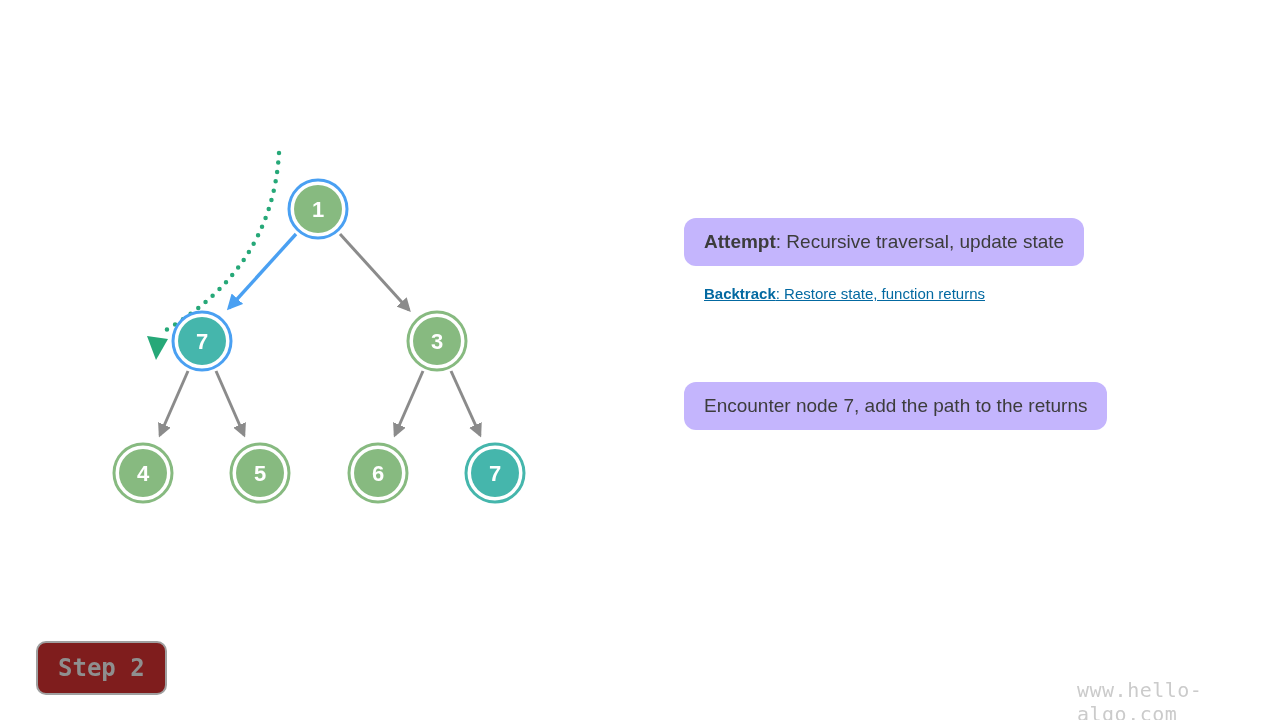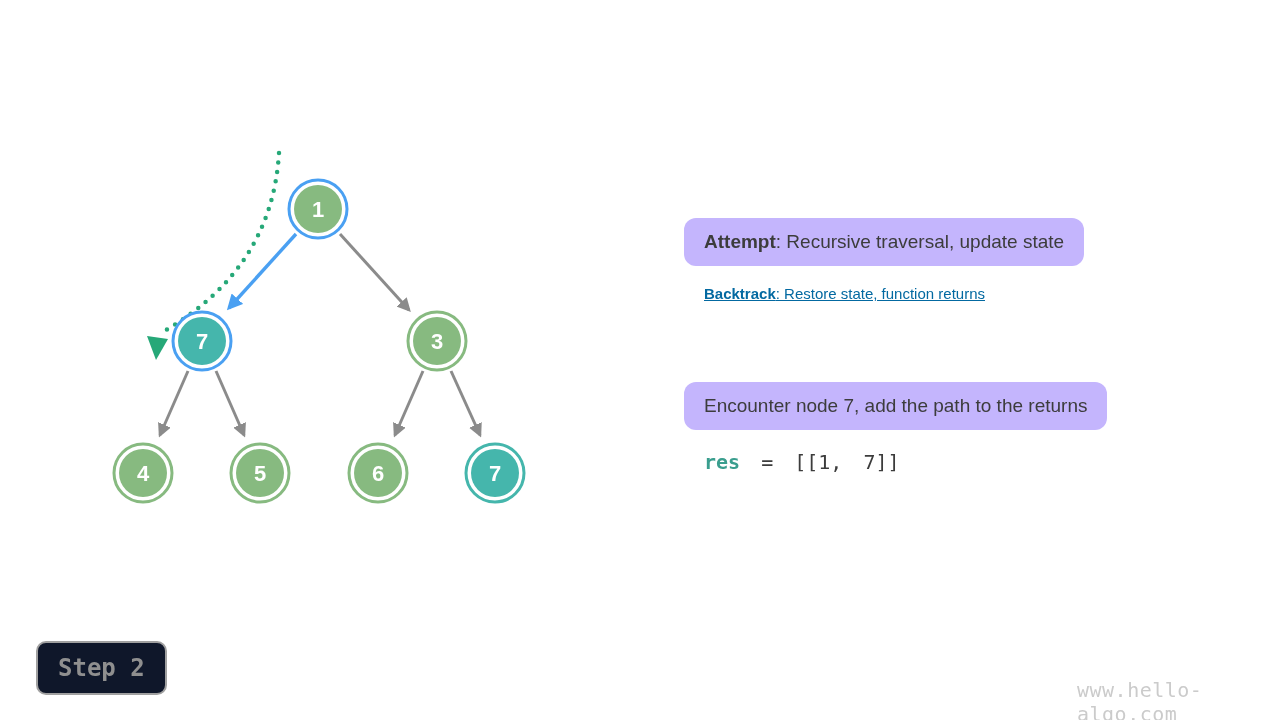--- a/index.html
+++ b/index.html
@@ -53,21 +53,21 @@
   .code-var.teal { color: #3a9e8e; }
   .code-rest { margin-left: 21px; word-spacing: 9px; }
 
   .step-badge {
     position: absolute;
     left: 36px;
     top: 641px;
     padding: 12px 20px;
     border: 2px solid #a0a0a0;
     border-radius: 10px;
-    background: #0f172a;
+    background: #7f1d1d;
     font-family: "DejaVu Sans Mono", monospace;
     font-size: 24px;
     font-weight: bold;
     color: #8f8f8f;
     line-height: 26px;
   }
 
   .watermark {
     position: absolute;
     left: 1077px;
@@ -152,23 +152,20 @@
 
   <div class="panel-item plain-note" style="left:704px; top:282px;">
     <span class="term">Backtrack</span><span>: Restore state, function returns</span>
   </div>
 
 
   <div class="panel-item pill" style="left:684px; top:382px;">
     <span>Encounter node 7, add the path to the returns</span>
   </div>
 
-  <div class="panel-item code-line" style="left:704px; top:449px;">
-    <span class="code-var teal">res</span><span class="code-rest">= [[1, 7]]</span>
-  </div>
 
   <div class="step-badge">
     <span>Step 2</span>
   </div>
 
   <div class="watermark">www.hello-algo.com</div>
 
 </div>
 
 </body></html>

